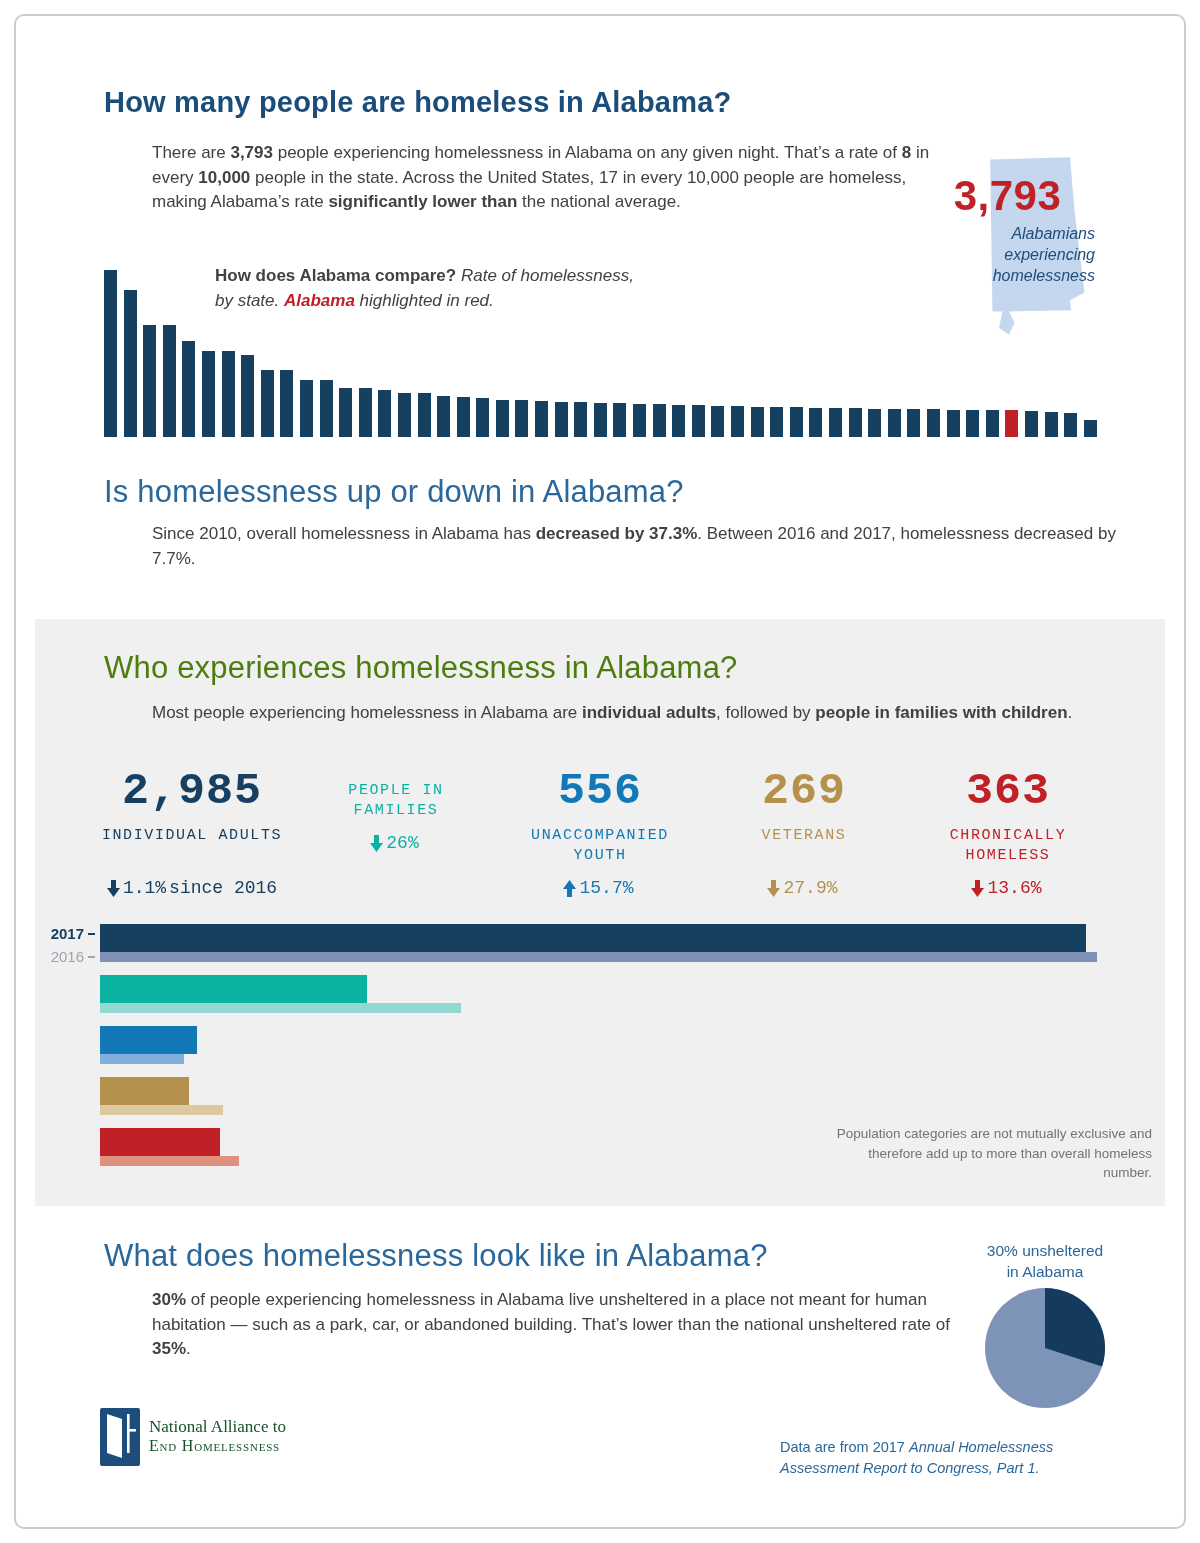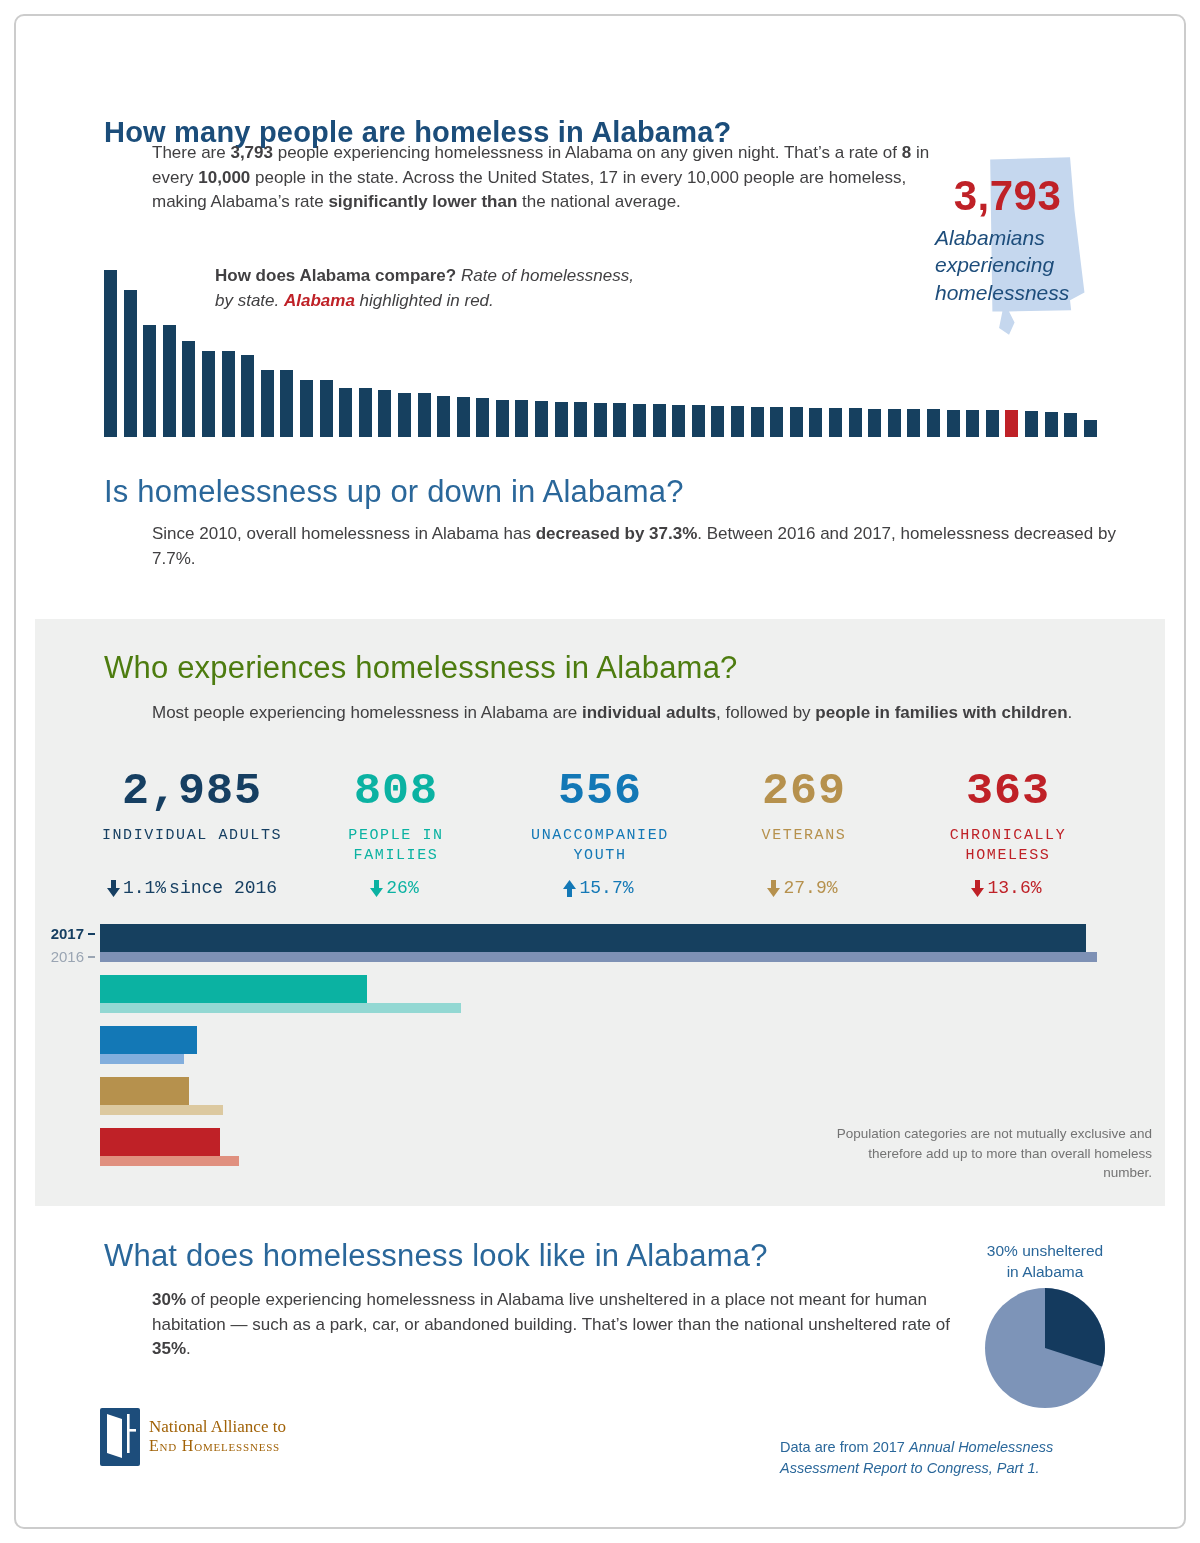--- a/index.html
+++ b/index.html
@@ -1,25 +1,25 @@
 <!DOCTYPE html>
 <html><head>
 <meta charset="utf-8">
 <style>
   html,body{margin:0;padding:0;background:#ffffff;}
   #canvas{position:relative;width:1200px;height:1543px;background:#ffffff;overflow:hidden;
           font-family:"Liberation Sans",sans-serif;}
   .abs{position:absolute;}
   .page-border{left:14px;top:14px;width:1168px;height:1511px;border:2px solid #cccccc;border-radius:10px;}
-  .h1{font-size:29px;font-weight:700;letter-spacing:0.2px;margin-top:30px;}
+  .h1{font-size:29px;font-weight:700;letter-spacing:0.2px;}
   .h2{font-size:31px;font-weight:400;letter-spacing:0.2px;}
   .body-text{font-size:17px;line-height:1.45;color:#414042;margin-left:48px;}
   .small-note{font-size:13.5px;line-height:1.45;text-align:right;}
   .map-number{font-size:42px;font-weight:700;letter-spacing:0.5px;text-align:center;}
-  .map-caption{font-size:21px;font-style:italic;line-height:1.3;text-align:left;}
+  .map-caption{font-size:16px;font-style:italic;line-height:1.3;text-align:right;}
   .state-chart{display:flex;align-items:flex-end;gap:6.6px;}
   .state-chart .bar{width:13px;flex:0 0 auto;}
   .gray-band{background:#eff0ef;}
   .stats-row{display:flex;}
   .stat-col{flex:1 1 0;text-align:center;}
   .stat-value{font-size:45px;font-weight:700;line-height:1;letter-spacing:1px;}
   .stat-label{margin-top:12px;height:46px;font-size:15px;letter-spacing:1.6px;line-height:1.35;font-weight:400;}
   .stat-change{margin-top:6px;font-size:18px;font-weight:400;display:flex;align-items:center;justify-content:center;gap:3px;}
   .legend-row{width:52px;text-align:right;font-size:15px;}
   .legend-dash{display:inline-block;width:7px;border-top:2px solid currentColor;margin-left:4px;vertical-align:4px;}
@@ -117,21 +117,20 @@
           <div class="stat-label">INDIVIDUAL ADULTS</div>
           <div class="stat-change">
             <svg width="13" height="17" viewBox="0 0 13 17">
               <path d="M4,0 H9 V8 H13 L6.5,17 L0,8 H4 Z" fill="#163f62"></path>
             </svg>
             <span>1.1%</span>
             <span> since 2016</span>
           </div>
         </div>
         <div class="stat-col" style="color: rgb(11, 178, 162);">
-          <div class="stat-value">808</div>
           <div class="stat-label">PEOPLE IN<br>FAMILIES</div>
           <div class="stat-change">
             <svg width="13" height="17" viewBox="0 0 13 17">
               <path d="M4,0 H9 V8 H13 L6.5,17 L0,8 H4 Z" fill="#0bb2a2"></path>
             </svg>
             <span>26%</span>
             <span></span>
           </div>
         </div>
         <div class="stat-col" style="color: rgb(19, 120, 182);">
@@ -207,20 +206,20 @@
       <path d="M62,62 L62,2 A60,60 0 0 1 119.06,80.54 Z" fill="#143a5e"></path>
     </svg>
 
   <div class="abs logo-wrap" style="left:100px;top:1408px;">
     <svg width="40" height="58" viewBox="0 0 40 58">
       <rect x="0" y="0" width="40" height="58" rx="2" fill="#1d4d7b"></rect>
       <path d="M7,6 L22,11 L22,50 L7,45 Z" fill="#ffffff"></path>
       <rect x="27" y="6" width="2.6" height="39" fill="#ffffff"></rect>
       <rect x="27" y="21" width="9" height="2.6" fill="#ffffff"></rect>
     </svg>
-    <div style="margin-left:9px;margin-top:9px;color:#a16207;">
+    <div style="margin-left:9px;margin-top:9px;color:#14532d;">
       <div class="logo-text1">National Alliance to</div>
       <div class="logo-text2">End Homelessness</div>
     </div>
   </div>
 
   <div class="abs source-note" style="left:780px;top:1437px;width:320px;color:#2a679a;"><span>Data are from 2017 </span><span style="font-style: italic;">Annual Homelessness Assessment Report to Congress, Part 1.</span></div>
 </div>
 
 </body></html>

